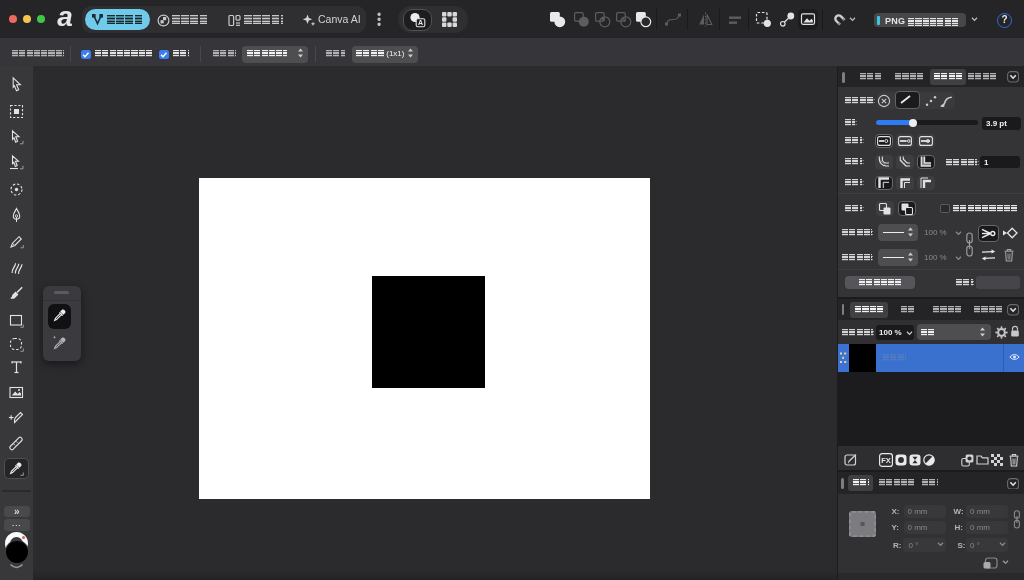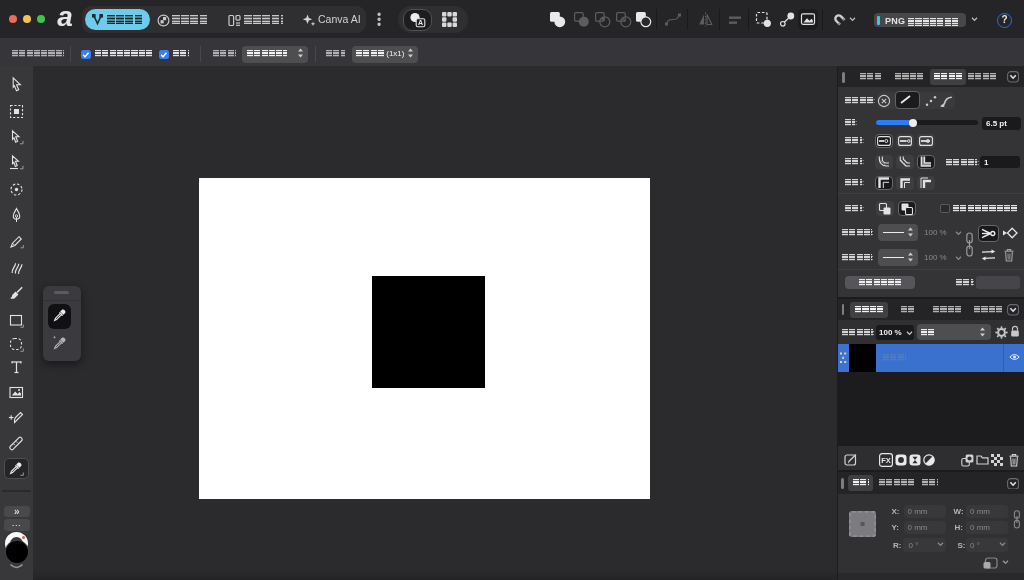--- a/index.html
+++ b/index.html
@@ -408,21 +408,21 @@
       <path d="M1.8 11.8 C4 12.2 5.2 10.4 5.8 8.4 C6.6 5.8 8.4 3.4 12.8 3.2" stroke="#c9c9c9" fill="none" stroke-width="1.6"></path>
       <path d="M1.5 12.2 Q3.5 13.6 5.6 12.4 L4.6 10.4z" fill="#c9c9c9"></path>
     </svg>
   </div>
 
 <div class="ab lbl" style="left:845px;top:118px"><span class="j" style="width:10px;color:#d4d4d4"></span>:</div>
 <div class="ab" style="left:875.5px;top:119.5px;width:102.5px;height:5.5px;background:#1a1a1c;border-radius:3px"></div>
 <div class="ab" style="left:875.5px;top:119.5px;width:38px;height:5.5px;background:#2e7bf6;border-radius:3px 0 0 3px"></div>
 <div class="ab" style="left:909px;top:118.5px;width:8px;height:8px;background:#ededed;border-radius:50%"></div>
 <div class="ab" style="left:982px;top:116.5px;width:38.5px;height:13.5px;background:#1a1a1c;border-radius:3px"></div>
-<div class="ab" style="left:986px;top:119px;font-size:8px;font-weight:bold;color:#f2f2f2">6.5 pt</div>
+<div class="ab" style="left:986px;top:119px;font-size:8px;font-weight:bold;color:#f2f2f2">3.9 pt</div>
 
 <div class="ab lbl" style="left:845px;top:136px"><span class="j" style="width:17px;color:#d4d4d4"></span>:</div>
 <div class="ab pb ps" style="left:874.5px;top:133.5px" id="cap1">
     <svg width="14" height="10" viewBox="0 0 14 10">
       <rect x="0.6" y="0.6" width="12.8" height="8.8" rx="2" stroke="#e2e2e2" fill="none" stroke-width="1.1"></rect>
       <line x1="2" y1="5" x2="7" y2="5" stroke="#e2e2e2" stroke-width="1.8"></line>
       <circle cx="9.3" cy="5" r="1.5" stroke="#e2e2e2" fill="none" stroke-width="1"></circle>
     </svg>
   </div>
 <div class="ab pb" style="left:895.5px;top:133.5px" id="cap2">

